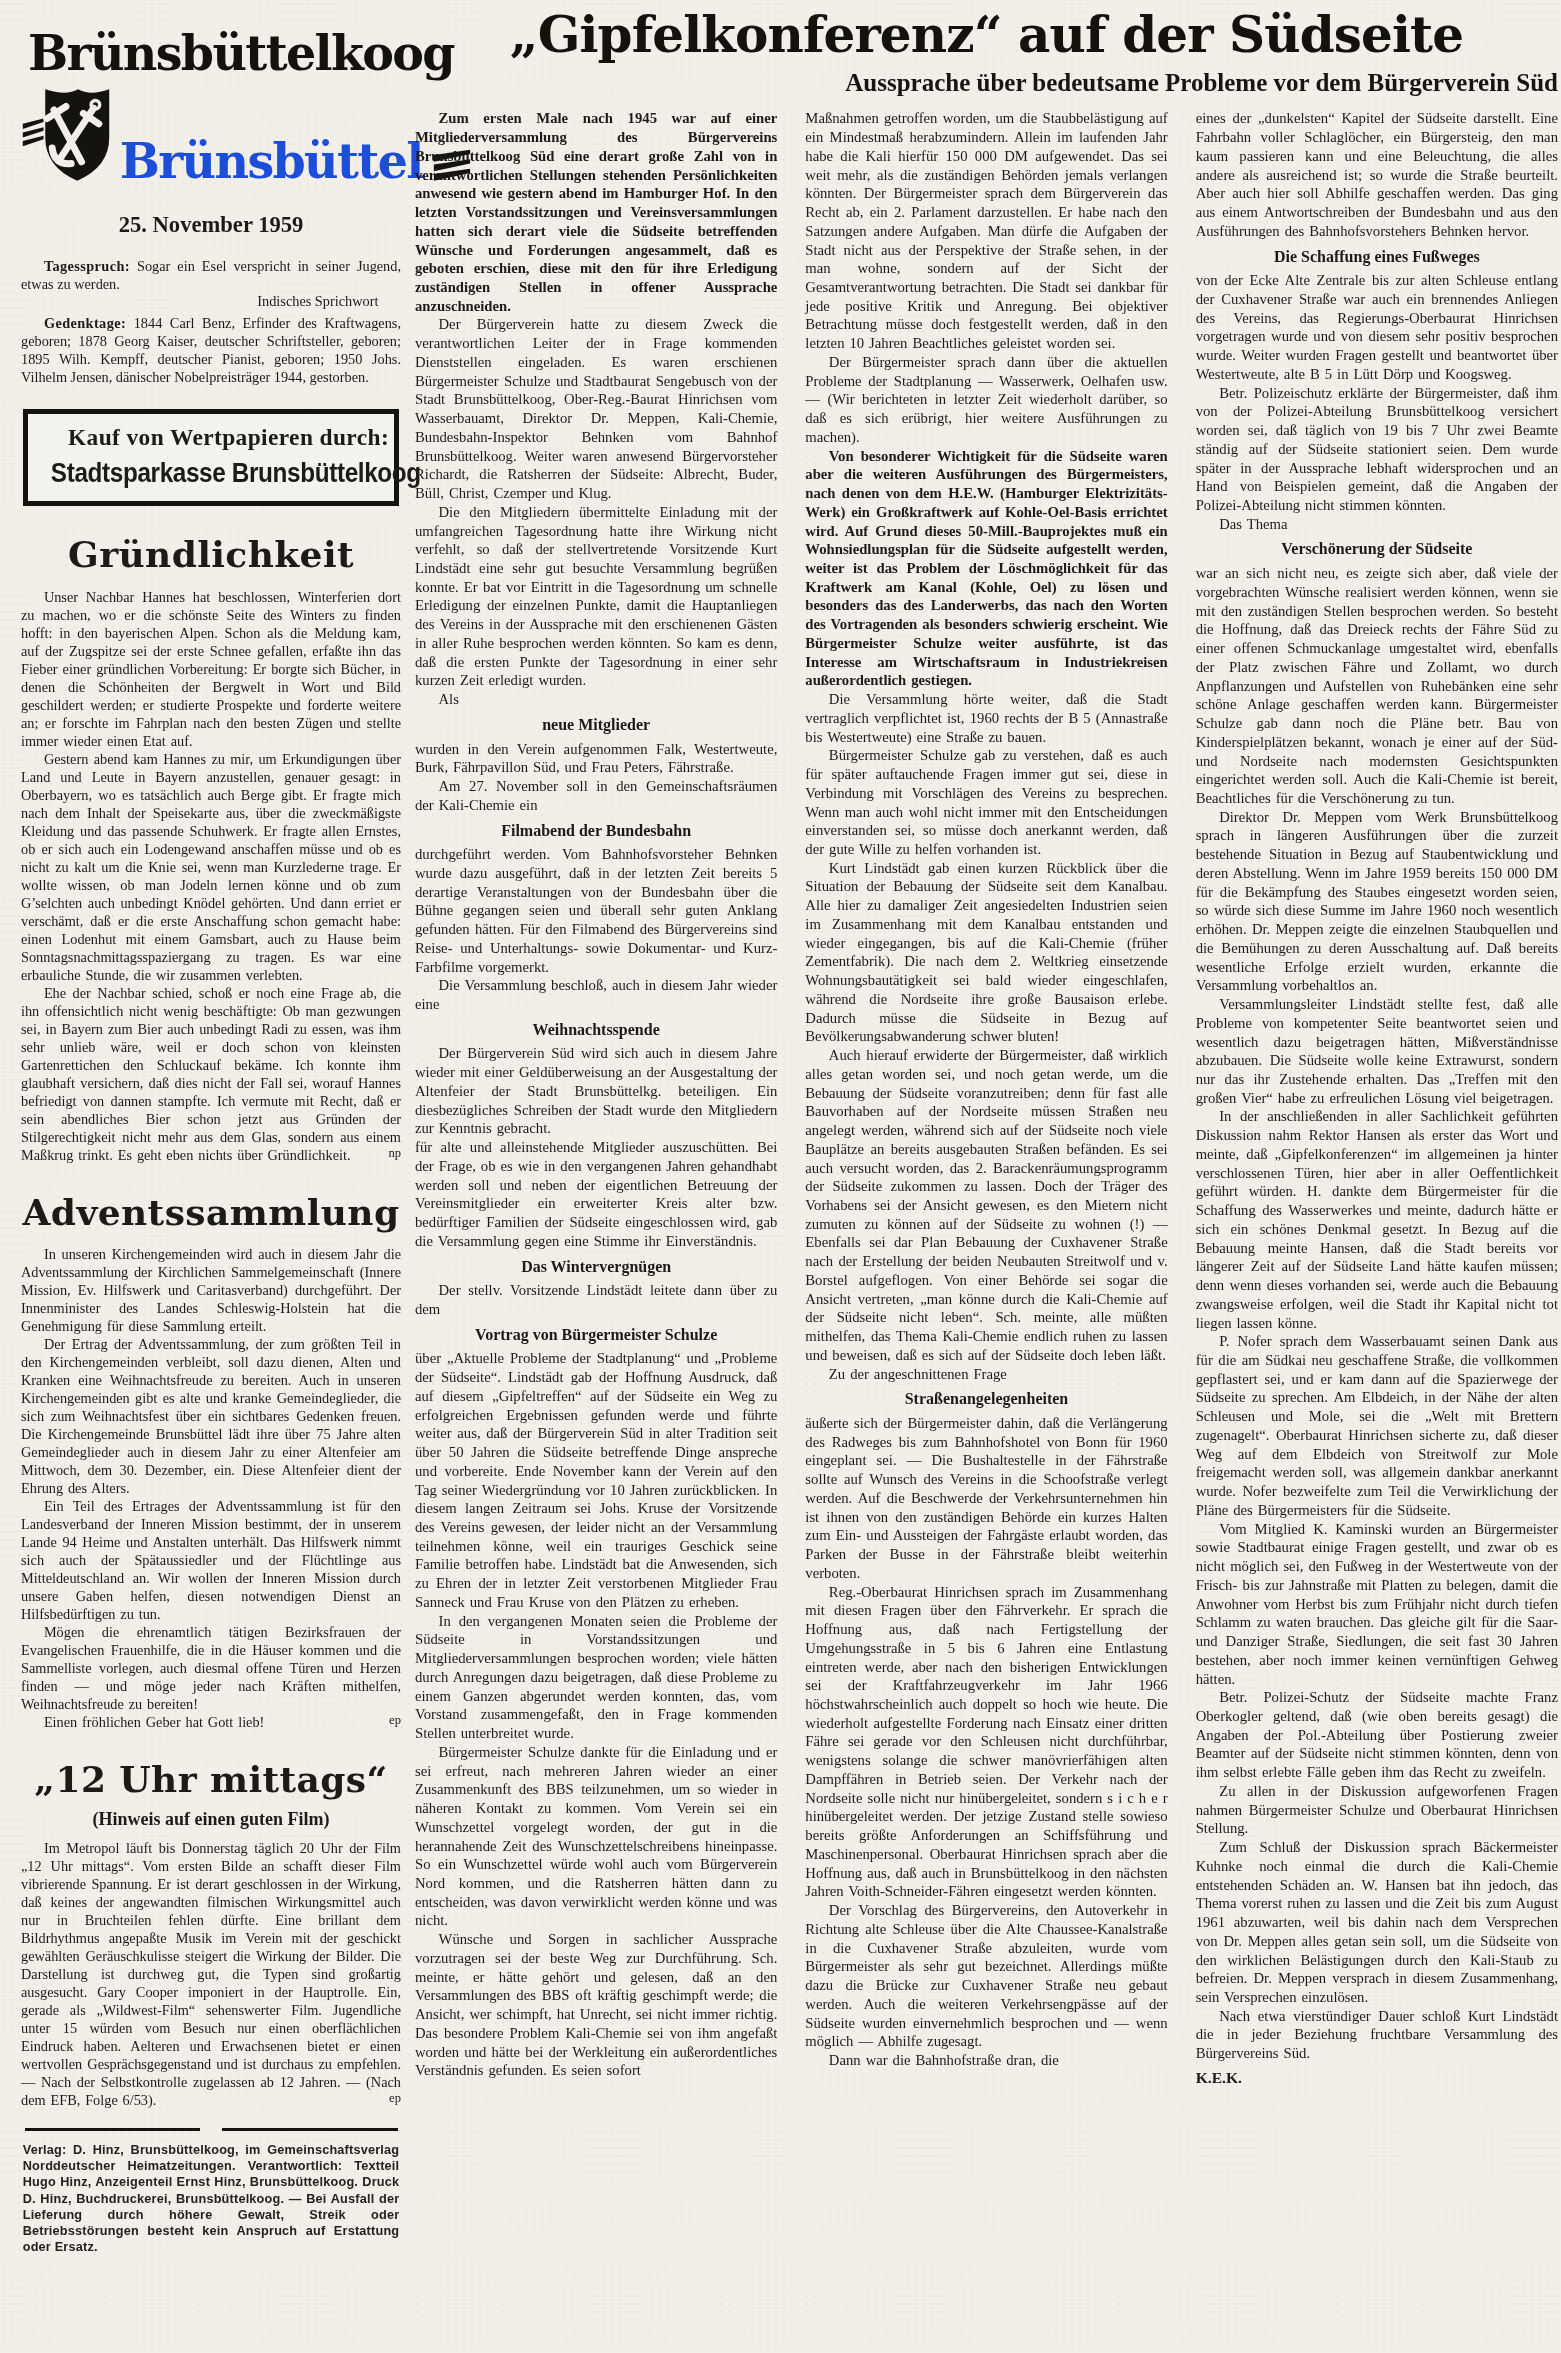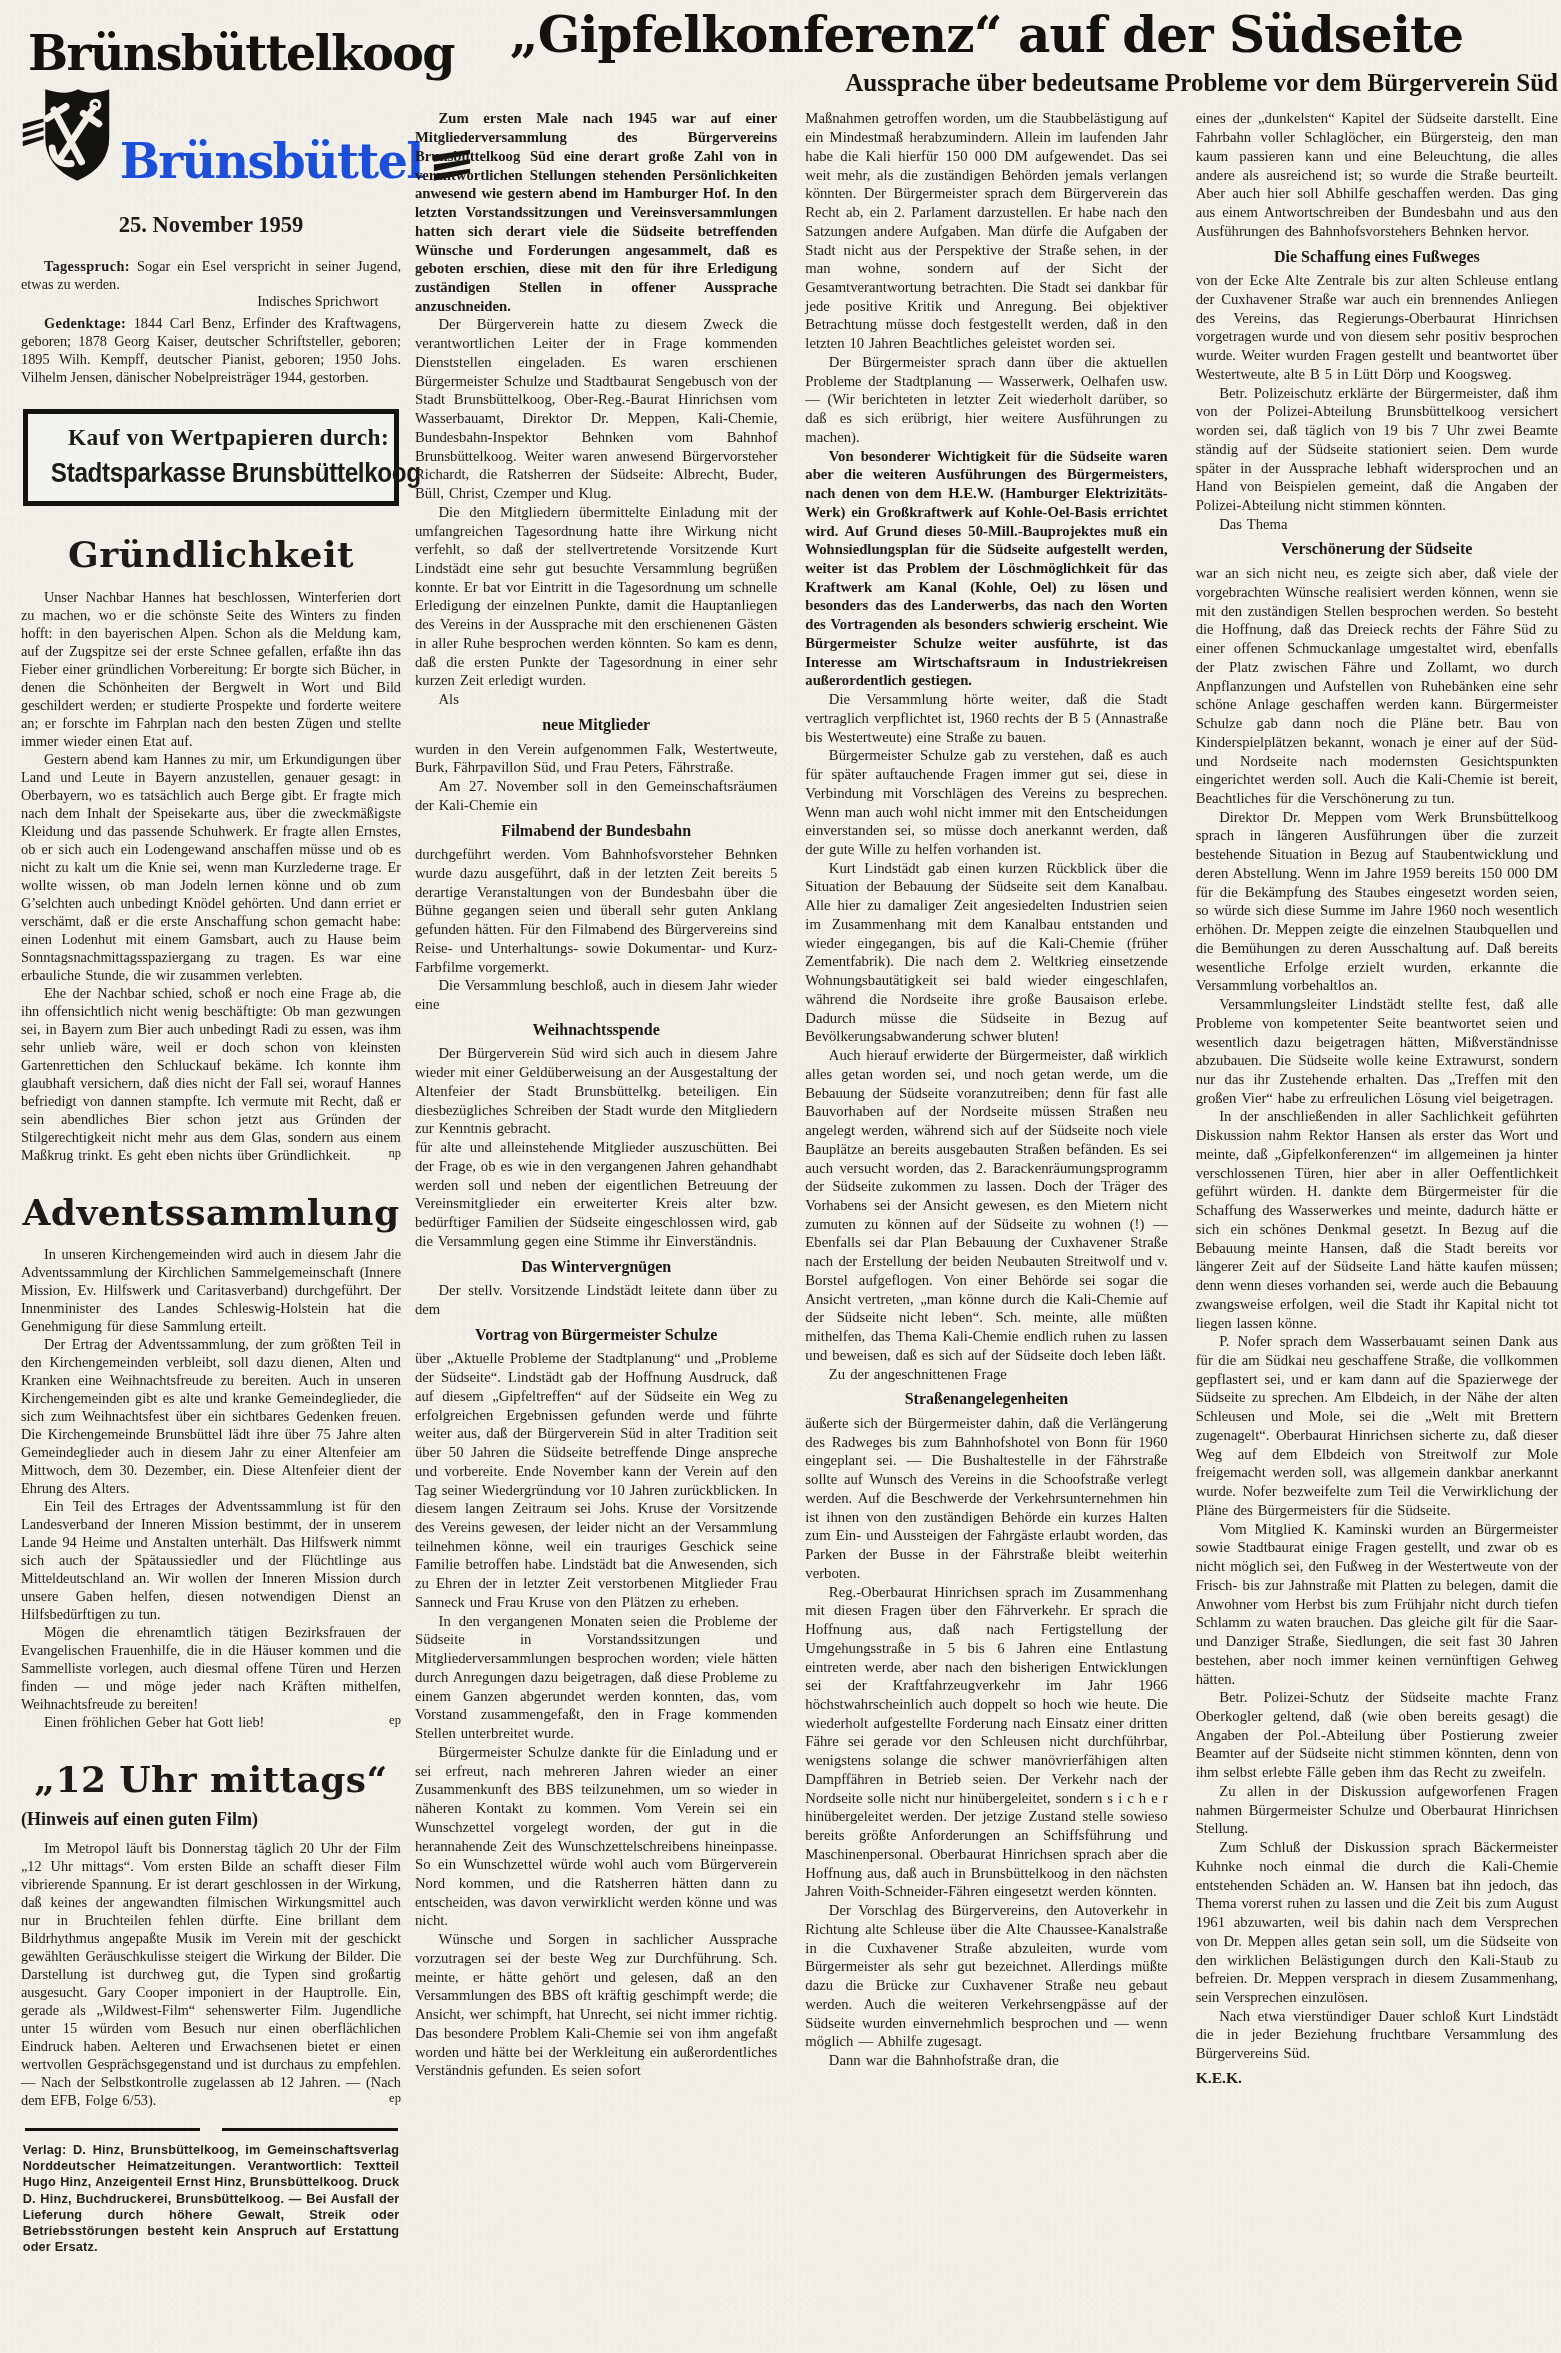--- a/index.html
+++ b/index.html
@@ -42,21 +42,21 @@
   .adline2{
     font-family:"Liberation Sans","DejaVu Sans",sans-serif;font-weight:bold;
     font-size:27px;margin-top:7px;white-space:nowrap;
     transform:scaleX(.9);transform-origin:center;letter-spacing:-0.4px;
   }
   .leftflow{font-size:14.3px;line-height:1.26;}
   .leftflow .lhead{
     text-align:center;font-weight:bold;font-size:36px;
     margin:26px 0 10.4px;letter-spacing:0.4px;font-family:"DejaVu Serif",serif;
   }
-  .leftflow .lsub{text-align:left;font-weight:bold;font-size:18px;margin:-5.2px 0 8.7px;}
+  .leftflow .lsub{text-align:center;font-weight:bold;font-size:18px;margin:-5.2px 0 8.7px;}
   .rule{display:flex;gap:22.6px;margin:19px 3.5px 10.4px;}
   .rule i{flex:1;border-top:3.5px solid #15130e;}
   .imprint{
     font-size:12.7px;line-height:1.28;text-align:justify;font-weight:bold;
     font-family:"Liberation Sans","DejaVu Sans",sans-serif;
     letter-spacing:0.2px;color:#24221c;margin:0 1.7px;
   }
 
   
   .main{position:absolute;left:415px;top:5.2px;width:1143px;}

